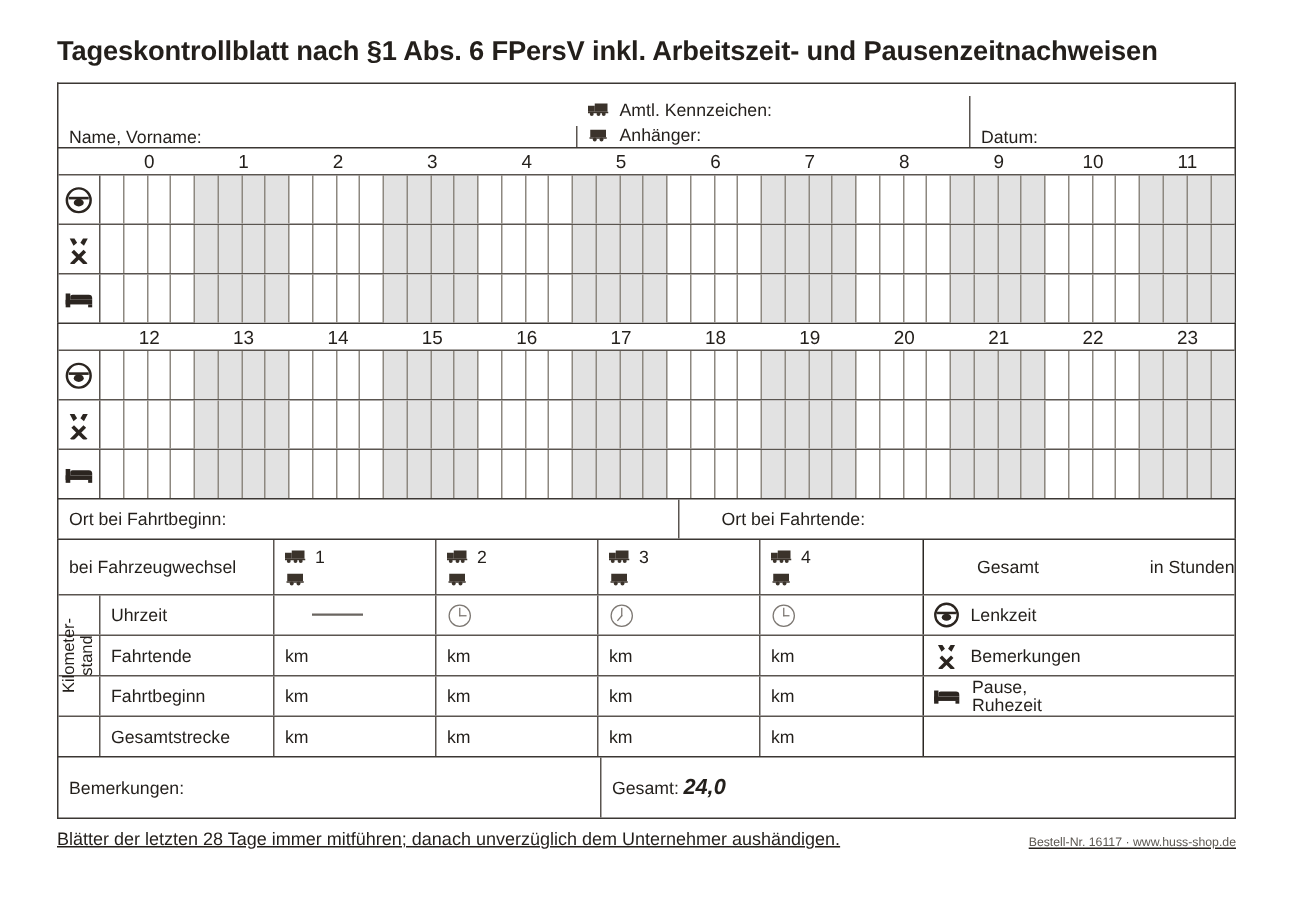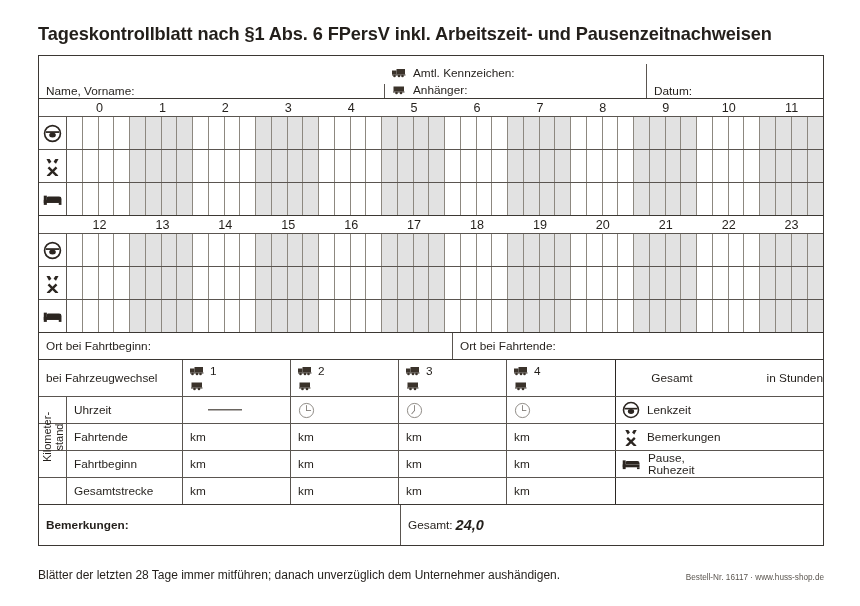--- a/index.html
+++ b/index.html
@@ -106,21 +106,21 @@
   }
   .hour-block.shaded { background: #e2e2e2; }
   .qtr {
     flex: 1 1 0;
     border-right: 1px solid #8d8880;
     box-sizing: border-box;
   }
   .hour-block:last-child .qtr:last-child { border-right: none; }
 
   
-  .ort-row { height: 26px; }
+  .ort-row { height: 26px; gap: 21px; }
   .ort-a { width: 414px; }
   .ort-b { flex: 1; }
 
   
   .veh-row { height: 36px; }
   .veh-label { width: 144px; font-size: 11.8px; }
   .veh-cell {
     width: 108px;
     flex-direction: column;
     justify-content: center;
@@ -175,37 +175,38 @@
   }
   .sum-label .two-line {
     display: flex;
     flex-direction: column;
     line-height: 12.2px;
   }
   .sum-val { flex: 1; }
 
   
   .bem-row { height: 40px; }
-  .bem-a { width: 362px; font-weight: bold; }
+  .bem-a { width: 362px; }
   .bem-b { flex: 1; }
   .bem-c { width: 94px; font-size: 11.8px; }
   .bem-c .big {
     font-weight: bold;
     font-style: italic;
     font-size: 14.5px;
     margin-left: 3px;
   }
 
   
   .footer {
     width: 786px;
     display: flex;
     align-items: flex-end;
     justify-content: space-between;
-    margin-top: 22px;
+    margin-top: 6px;
+    text-decoration: underline;
   }
   .footer-note { font-size: 12px; color: #231f1b; }
   .footer-order { font-size: 8.2px; color: #5b5650; }
 
   
   .ico { display: inline-block; line-height: 0; }
   svg { display: block; }
 </style>
 </head>
 <body>

